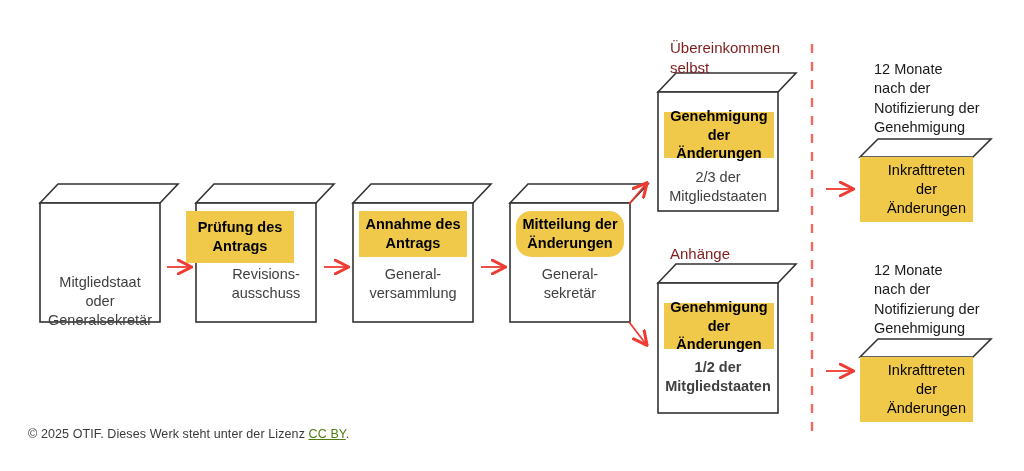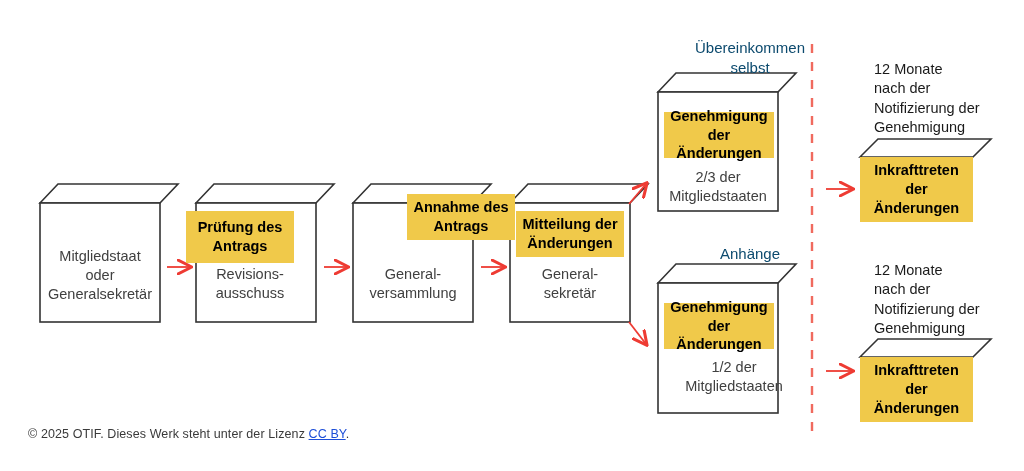--- a/index.html
+++ b/index.html
@@ -29,22 +29,22 @@
     position: absolute;
     color: #1a1a1a;
     font-size: 14.5px;
     line-height: 1.33;
     white-space: pre-line;
   }
   
   .group-caption {
     font-size: 15px;
     line-height: 1.3;
-    color: #0c4a6e;
-    text-align: center;
+    color: #7f1d1d;
+    text-align: left;
   }
   
   .banner {
     position: absolute;
     background: #f0c94a;
     color: #000000;
     font-size: 14.5px;
     line-height: 1.28;
     font-weight: 600;
     display: flex;
@@ -64,38 +64,39 @@
     display: flex;
     align-items: flex-start;
     justify-content: center;
     box-sizing: border-box;
   }
   .solid-box-label {
     position: absolute;
     color: #000000;
     font-size: 14.5px;
     line-height: 1.3;
-    font-weight: 700;
+    font-weight: 400;
     text-align: center;
     white-space: pre-line;
     display: flex;
     align-items: center;
     justify-content: center;
     box-sizing: border-box;
+    margin-left: 10px;
   }
   .footer {
     position: absolute;
     left: 28px;
     top: 427px;
     font-size: 12.5px;
     color: #3a3a3a;
     letter-spacing: 0.1px;
   }
   .footer .cc {
-    color: #1d4ed8;
+    color: #4d7c0f;
   }
 </style>
 </head>
 <body>
 
 <div id="stage">
 
   <svg id="svg-layer" viewBox="0 0 1024 471">
     <defs>
       <marker id="ah" markerWidth="9" markerHeight="9" refX="7.2" refY="4.5" orient="auto" markerUnits="strokeWidth">
@@ -149,50 +150,50 @@
 
     <path d="M629,204 L646,184" fill="none" stroke="#ee3b33" stroke-width="1.8" marker-end="url(#ah)"></path>
     <path d="M629,322 L646,344" fill="none" stroke="#ee3b33" stroke-width="1.8" marker-end="url(#ah)"></path>
 
     <line x1="826" y1="189" x2="852" y2="189" stroke="#ee3b33" stroke-width="1.8" marker-end="url(#ah)"></line>
     <line x1="826" y1="371" x2="852" y2="371" stroke="#ee3b33" stroke-width="1.8" marker-end="url(#ah)"></line>
 
     <line x1="812" y1="44" x2="812" y2="435" stroke="#f06a5e" stroke-width="2.4" stroke-dasharray="9 9" stroke-linecap="butt"></line>
   </svg>
 
-  <div class="subtext" style="left:38px; top:247px; width:124px; height:58px;">Mitgliedstaat
+  <div class="subtext" style="left:38px; top:273px; width:124px; height:58px;">Mitgliedstaat
 oder
 Generalsekretär</div>
 
   <div class="banner" style="left:186px; top:211px; width:108px; height:52px;">Prüfung des
 Antrags</div>
-  <div class="subtext" style="left:188px; top:265px; width:124px; height:54px;">Revisions-
+  <div class="subtext" style="left:204px; top:265px; width:124px; height:54px;">Revisions-
 ausschuss</div>
 
-  <div class="banner" style="left:359px; top:194px; width:108px; height:46px;margin-left:48px;">Annahme des
+  <div class="banner" style="left:359px; top:211px; width:108px; height:46px;">Annahme des
 Antrags</div>
   <div class="subtext" style="left:351px; top:265px; width:124px; height:54px;">General-
 versammlung</div>
 
-  <div class="banner" style="left:516px; top:211px; width:108px; height:46px;">Mitteilung der
+  <div class="banner" style="left:516px; top:211px; width:108px; height:46px;border-radius:15px;">Mitteilung der
 Änderungen</div>
   <div class="subtext" style="left:508px; top:265px; width:124px; height:54px;">General-
 sekretär</div>
 
   <div class="lbl group-caption" style="left:670px; top:38px; width:160px;">Übereinkommen
 selbst</div>
   <div class="banner" style="left:664px; top:112px; width:110px; height:46px;">Genehmigung
 der Änderungen</div>
   <div class="subtext" style="left:656px; top:168px; width:124px; height:48px;">2/3 der
 Mitgliedstaaten</div>
 
   <div class="lbl group-caption" style="left:670px; top:244px; width:160px;">Anhänge</div>
   <div class="banner" style="left:664px; top:303px; width:110px; height:46px;">Genehmigung
 der Änderungen</div>
-  <div class="subtext" style="left:672px; top:358px; width:124px; height:48px;">1/2 der
+  <div class="subtext" style="left:656px; top:358px; width:124px; height:48px;font-weight:bold;">1/2 der
 Mitgliedstaaten</div>
 
   <div class="lbl" style="left:874px; top:60px; width:160px;">12 Monate
 nach der
 Notifizierung der
 Genehmigung</div>
   <div class="solid-box-label" style="left:860px; top:157px; width:113px; height:65px;">Inkrafttreten
 der
 Änderungen</div>
 

